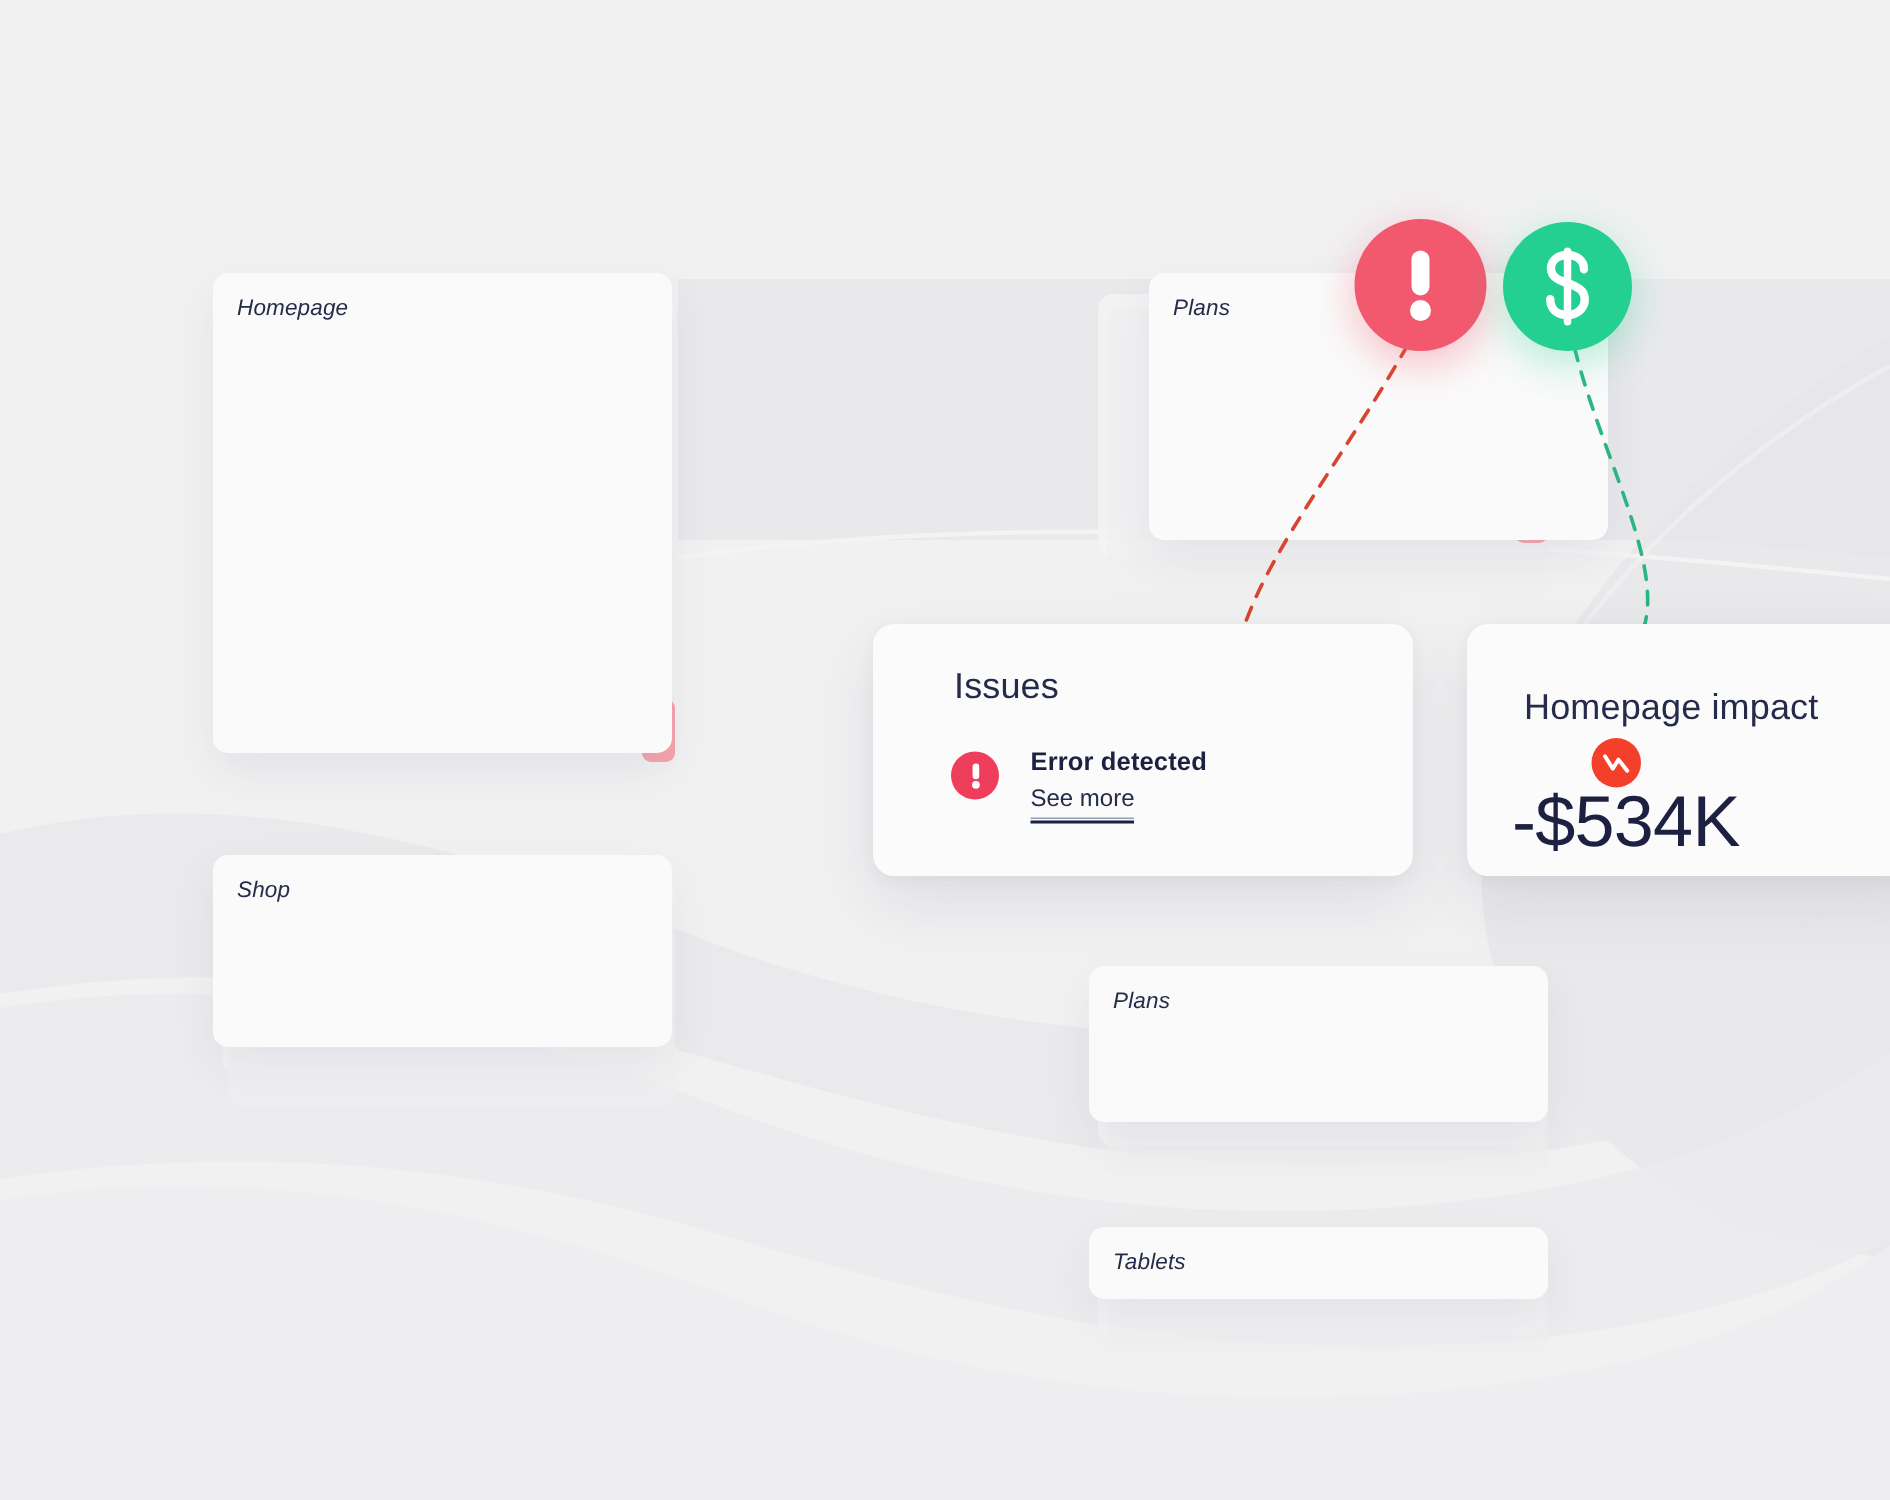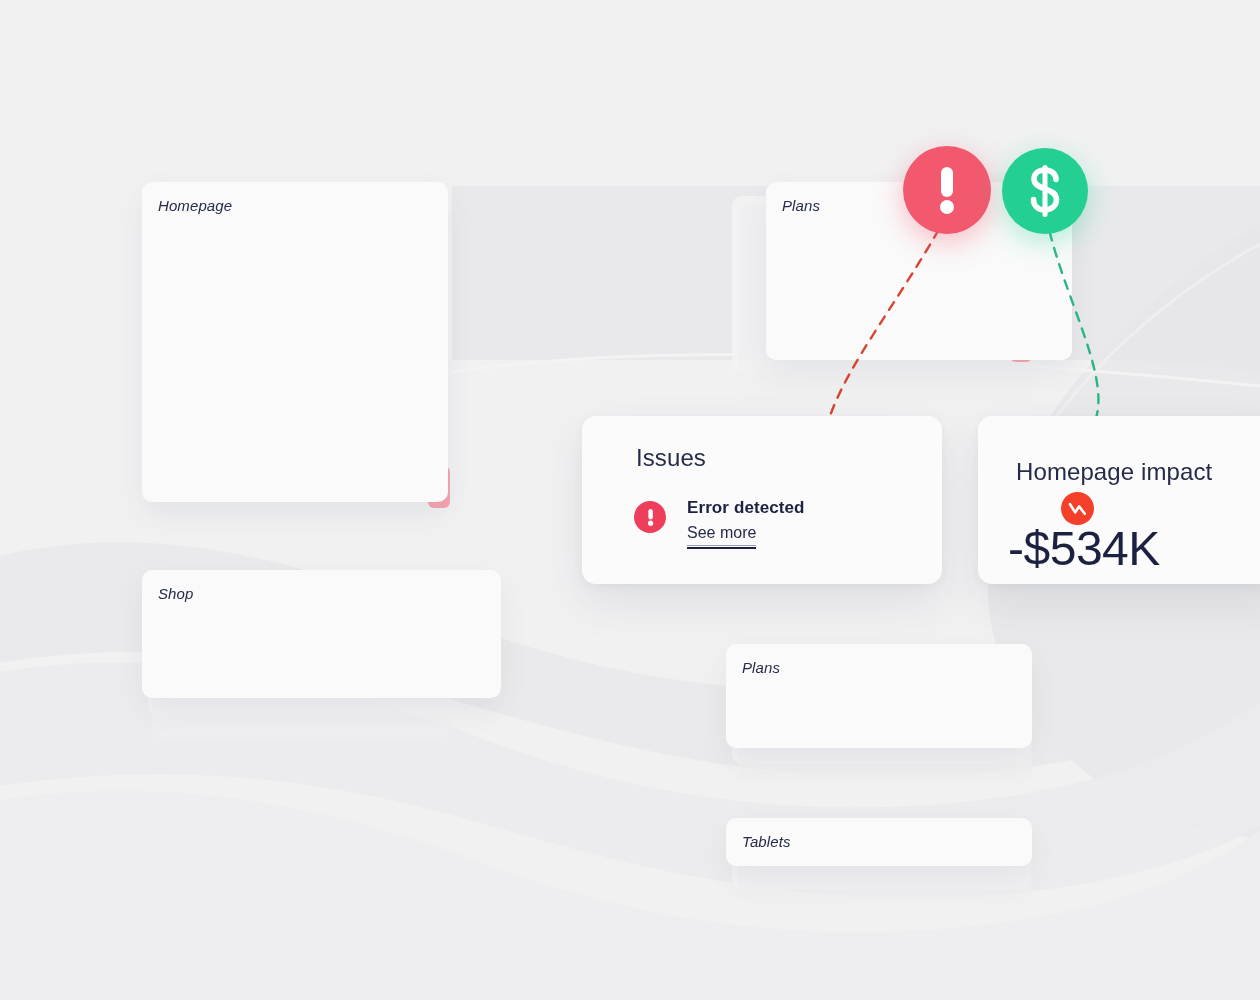--- a/index.html
+++ b/index.html
@@ -211,21 +211,21 @@
 
   <div class="ghost" style="left:146px; top:196px; width:304px; height:306px;"></div>
   <div class="ghost ghost2" style="left:150px; top:206px; width:300px; height:310px;"></div>
   <div class="accent-bar rounded-all" style="left:428px; top:466px; width:22px; height:42px;"></div>
   <div class="card" style="left:142px; top:182px; width:306px; height:320px; box-shadow:0 12px 30px rgba(60,64,90,.07);">
     <div class="card-title">Homepage</div>
   </div>
 
   <div class="ghost" style="left:148px; top:584px; width:302px; height:132px;"></div>
   <div class="ghost ghost2" style="left:152px; top:596px; width:298px; height:142px;"></div>
-  <div class="card" style="left:142px; top:570px; width:359px; height:128px; box-shadow:0 12px 30px rgba(60,64,90,.07);padding-left:20px;">
+  <div class="card" style="left:142px; top:570px; width:306px; height:128px; box-shadow:0 12px 30px rgba(60,64,90,.07);padding-left:20px;">
     <div class="card-title">Shop</div>
   </div>
 
   <div class="ghost" style="left:732px; top:196px; width:298px; height:176px;"></div>
   <div class="ghost ghost2" style="left:738px; top:206px; width:294px; height:196px;"></div>
   <div class="accent-bar" style="left:1010px; top:186px; width:22px; height:176px;"></div>
   <div class="card" style="left:766px; top:182px; width:306px; height:178px; box-shadow:0 12px 30px rgba(60,64,90,.07);">
     <div class="card-title">Plans</div>
   </div>
 

